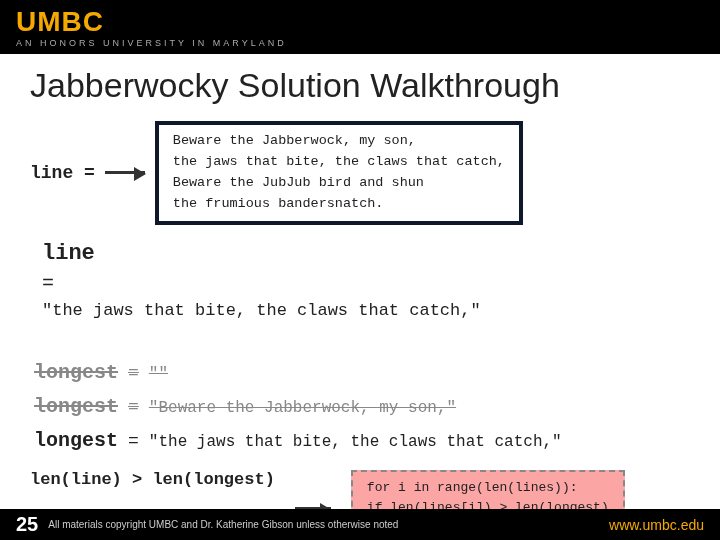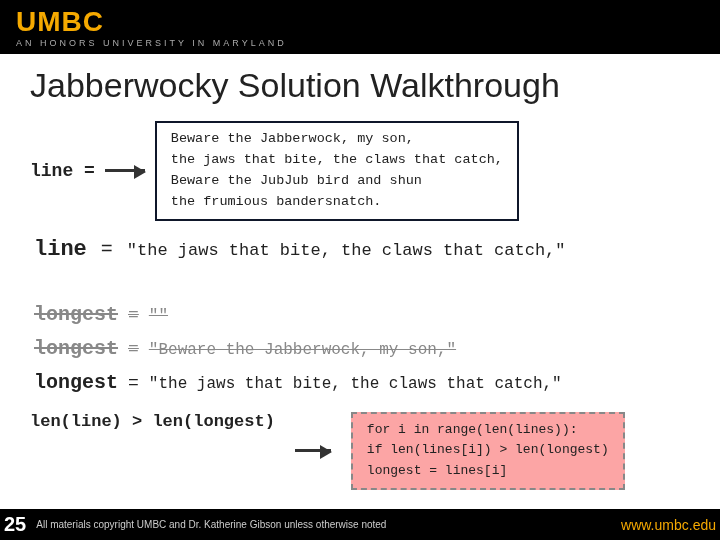--- a/index.html
+++ b/index.html
@@ -69,36 +69,37 @@
       content: '';
       position: absolute;
       right: -1px;
       top: -7px;
       border-top: 7px solid transparent;
       border-bottom: 7px solid transparent;
       border-left: 12px solid #333;
     }
 
     .code-box {
-      border: 2px solid #0f172a;
+      border: 4px solid #0f172a;
       background: #fff;
       padding: 6px 14px;
       font-family: 'Courier New', monospace;
       font-size: 13.5px;
       color: #222;
       line-height: 1.55;
     }
 
     
     .line-value-row {
       display: flex;
       align-items: baseline;
       gap: 6px;
       margin-bottom: 14px;
       margin-left: 4px;
+      flex-direction: column;
     }
     .lv-name {
       font-family: 'Courier New', monospace;
       font-size: 22px;
       font-weight: bold;
       color: #222;
     }
     .lv-eq {
       font-family: 'Courier New', monospace;
       font-size: 20px;
@@ -218,21 +219,21 @@
     .footer {
       position: absolute;
       bottom: 0;
       left: 0;
       right: 0;
       background: #000;
       color: #fff;
       display: flex;
       align-items: center;
       justify-content: space-between;
-      padding: 4px 4px;
+      padding: 4px 16px;
       font-size: 11px;
     }
     .footer-left {
       display: flex;
       align-items: center;
       gap: 10px;
     }
     .page-num {
       font-size: 20px;
       font-weight: bold;

